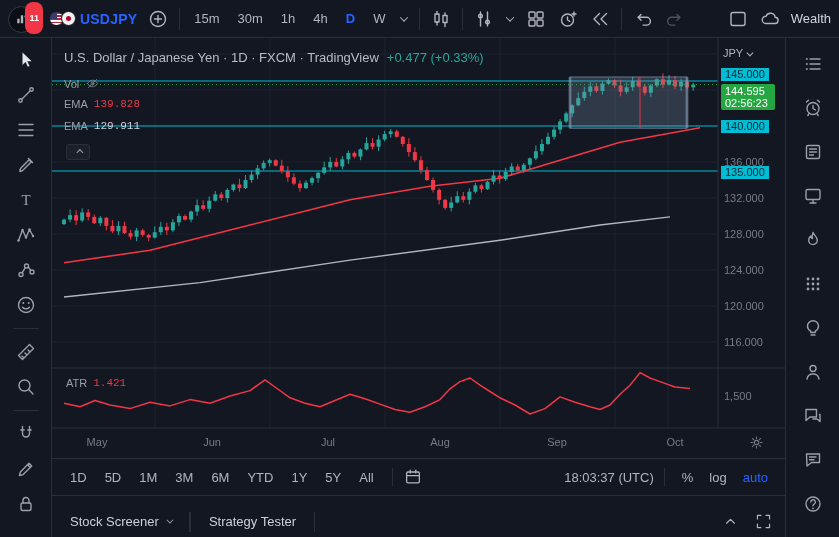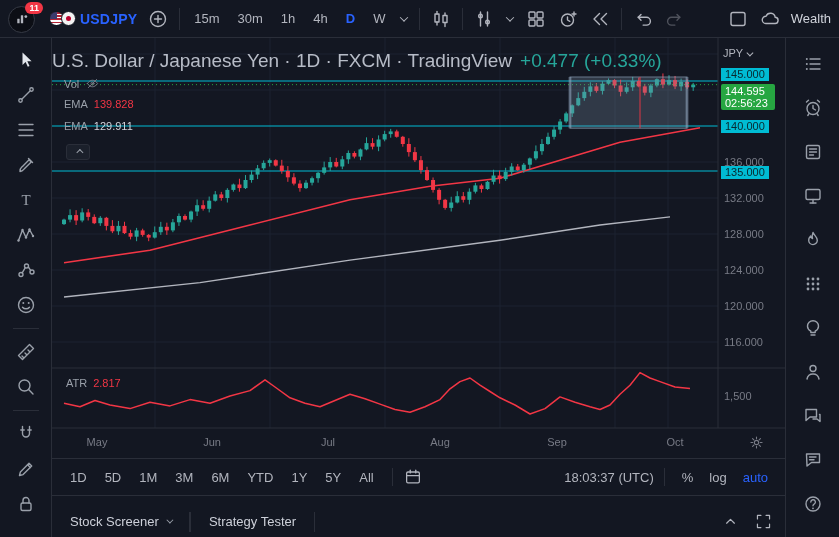--- a/index.html
+++ b/index.html
@@ -5,21 +5,21 @@
   * { box-sizing: border-box; margin: 0; padding: 0; }
   html, body { background: #131722; }
   body { font-family: "Liberation Sans", "DejaVu Sans", sans-serif; }
   #page { position: relative; width: 839px; height: 537px; background: #131722; color: #d1d4dc; overflow: hidden; }
 
   
   .header { position: absolute; top: 0; left: 0; width: 839px; height: 38px; display: flex; align-items: center; padding: 0 8px; border-bottom: 1px solid #2a2e39; gap: 10px; overflow: hidden; background: #131722; z-index: 5; }
   .logo-wrap { position: relative; width: 31px; height: 30px; flex: 0 0 auto; }
   .logo-circle { width: 27px; height: 27px; margin-top: 2px; border-radius: 50%; background: #0c0e15; border: 1px solid #363a45; display: flex; align-items: center; justify-content: center; color: #fff; }
   .logo-circle .icon { width: 16px; height: 16px; }
-  .notif-badge { position: absolute; top: -2px; right: -4px; background: #f23645; color: #fff; font-size: 9px; font-weight: bold; padding: 1px 4px; border-radius: 8px; z-index: 2; }
+  .notif-badge { position: absolute; top: -2px; right: -4px; background: #f23645; color: #fff; font-size: 9px; font-weight: bold; padding: 11px 4px; border-radius: 8px; z-index: 2; }
   .symbol-btn { display: flex; align-items: center; gap: 4px; cursor: pointer; }
   .flag { width: 15px; height: 15px; border-radius: 50%; flex: 0 0 auto; border: 1px solid #131722; }
   .flag-us { background-image: linear-gradient(#3c3b6e,#3c3b6e), repeating-linear-gradient(#b22234 0 1.6px, #fff 1.6px 3.2px); background-size: 55% 55%, 100% 100%; background-repeat: no-repeat; }
   .flag-jp { background: #f2f2f2; position: relative; margin-left: -7px; }
   .flag-jp::after { content: ""; position: absolute; inset: 4px; background: #bc002d; border-radius: 50%; }
   .symbol-text { color: #2962ff; font-weight: bold; font-size: 14px; letter-spacing: .2px; }
   .vsep { width: 1px; height: 22px; background: #2a2e39; flex: 0 0 auto; }
   .tf { color: #b2b5be; font-size: 13px; padding: 2px 4px; cursor: pointer; }
   .tf.active { color: #2962ff; font-weight: bold; }
   .hicon { width: 22px; height: 22px; color: #b2b5be; flex: 0 0 auto; cursor: pointer; }
@@ -35,24 +35,24 @@
   .left-rail { position: absolute; top: 38px; left: 0; width: 52px; height: 499px; border-right: 1px solid #2a2e39; display: flex; flex-direction: column; align-items: center; padding-top: 8px; gap: 7px; overflow: hidden; background: #131722; }
   .right-rail { position: absolute; top: 38px; right: 0; width: 54px; height: 499px; border-left: 1px solid #2a2e39; display: flex; flex-direction: column; align-items: center; padding-top: 12px; gap: 16px; overflow: hidden; background: #131722; }
   .tool-btn { width: 28px; height: 28px; padding: 3px; color: #9aa0aa; cursor: pointer; flex: 0 0 auto; }
   .left-rail .tool-btn:first-child { color: #e3e6ec; }
   .rail-sep { width: 26px; height: 1px; background: #2a2e39; flex: 0 0 auto; margin: 2px 0; }
 
   
   .chart-area { position: absolute; left: 52px; top: 38px; width: 733px; height: 420px; }
   #chart-svg { position: absolute; left: 0; top: 0; }
   #chart-labels { position: absolute; inset: 0; pointer-events: none; }
-  .chart-title-row { position: absolute; left: 0; top: 12px; font-size: 19px; color: #b7bcc7; white-space: nowrap; z-index: 3; }
+  .chart-title-row { position: absolute; left: 12px; top: 12px; font-size: 13px; color: #b7bcc7; white-space: nowrap; z-index: 3; }
   .chg { color: #26a69a; margin-left: 8px; }
   .legend-row { position: absolute; left: 12px; display: flex; align-items: center; gap: 6px; font-size: 11px; color: #9aa0aa; z-index: 3; }
-  .lg-val { color: #d1d4dc; }
+  .lg-val { color: #d1d4dc; font-family: Liberation Mono, monospace; }
   .lg-val.red { color: #f23645; }
   .eye { width: 15px; height: 15px; color: #787b86; }
   .legend-collapse { position: absolute; left: 14px; top: 106px; width: 24px; height: 16px; background: #1b202b; border: 1px solid #2a2e39; border-radius: 3px; display: flex; align-items: center; justify-content: center; color: #9aa0aa; cursor: pointer; z-index: 3; }
   .legend-collapse .chev { width: 5px; height: 5px; transform: rotate(-135deg) translate(-1px,1px); }
   .atr-legend { position: absolute; left: 14px; top: 339px; font-size: 11px; color: #9aa0aa; display: flex; gap: 6px; z-index: 3; }
   .jpy-btn { position: absolute; left: 671px; top: 9px; font-size: 11px; color: #b2b5be; display: flex; align-items: center; gap: 4px; cursor: pointer; z-index: 3; }
   .jpy-btn .chev { width: 4.5px; height: 4.5px; transform: rotate(45deg) translateY(-1px); }
   .atr-axis { position: absolute; left: 672px; top: 352px; font-size: 11px; color: #787b86; }
   .axis-gear { position: absolute; left: 696px; top: 396px; width: 17px; height: 17px; color: #787b86; cursor: pointer; z-index: 3; }
   .month-label { position: absolute; top: 398px; font-size: 11px; color: #787b86; transform: translateX(-50%); }
@@ -652,21 +652,21 @@
     <div class="legend-row" style="top:82px">
       <span>EMA</span>
       <span class="lg-val">129.911</span>
     </div>
     <div class="legend-collapse">
         <span class="chev"></span>
       </div>
 
     <div class="atr-legend">
       <span>ATR</span>
-      <span class="lg-val red">2.817</span>
+      <span class="lg-val red">1.421</span>
     </div>
 
     <div class="jpy-btn">
       <span>JPY</span>
         <span class="chev"></span>
     </div>
 
     <div class="last-badge">
       <div>144.595</div>
       <div>02:56:23</div>

